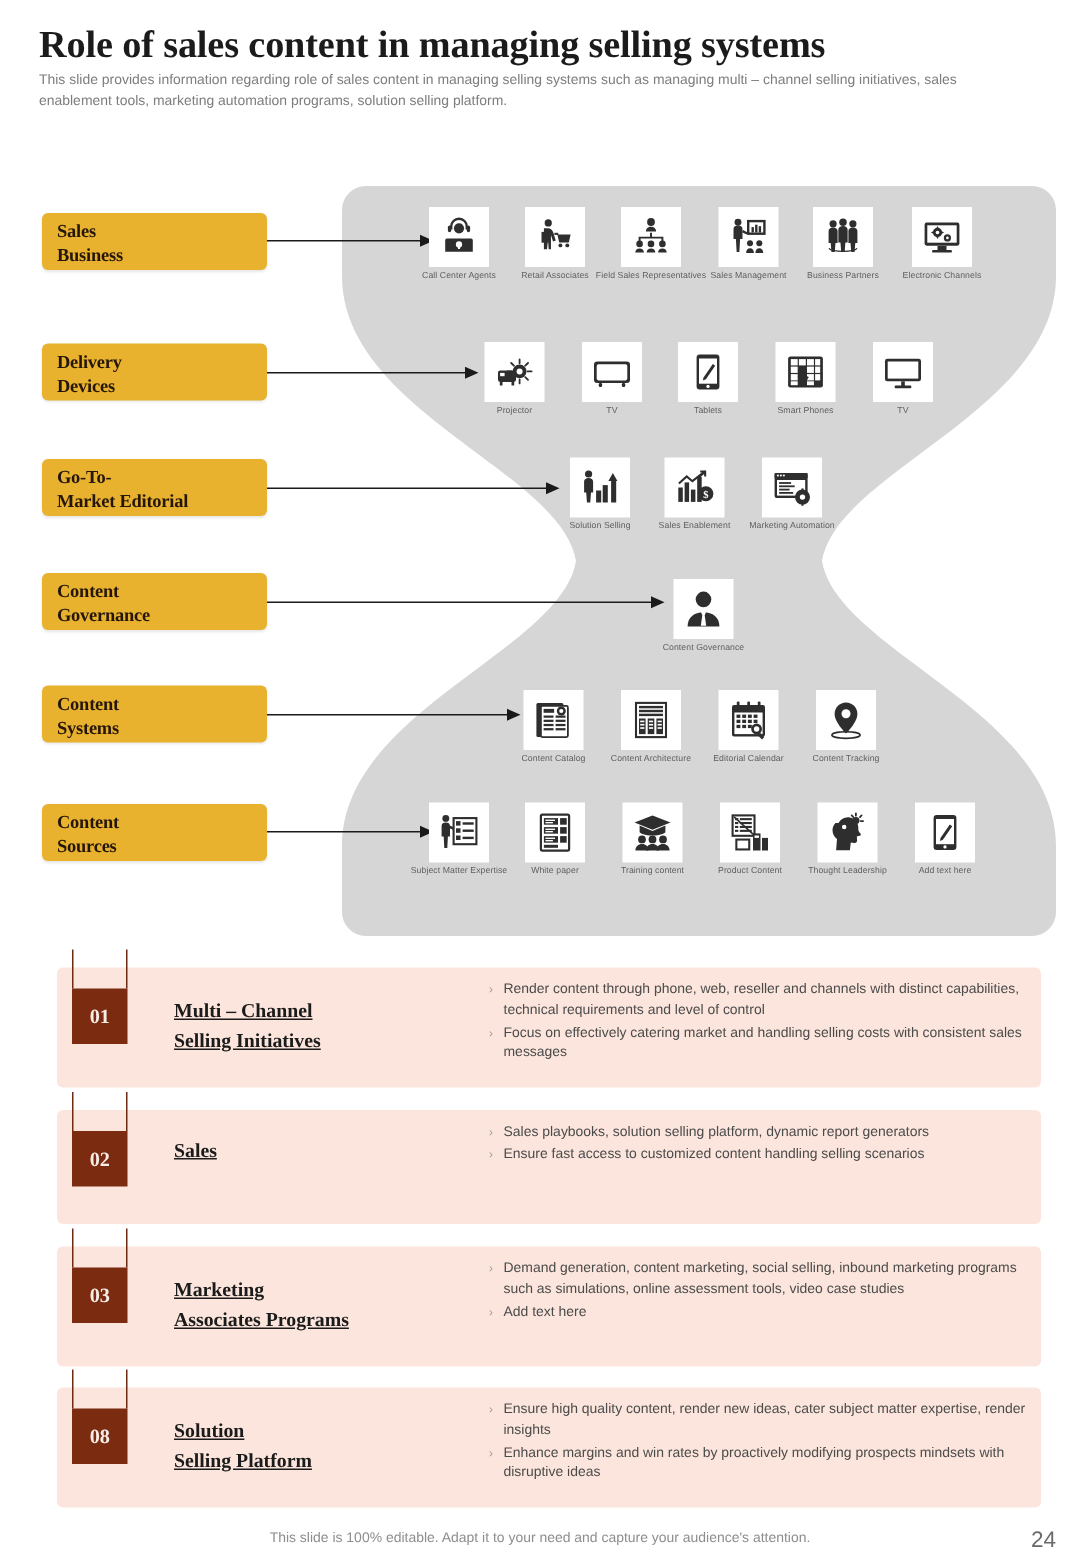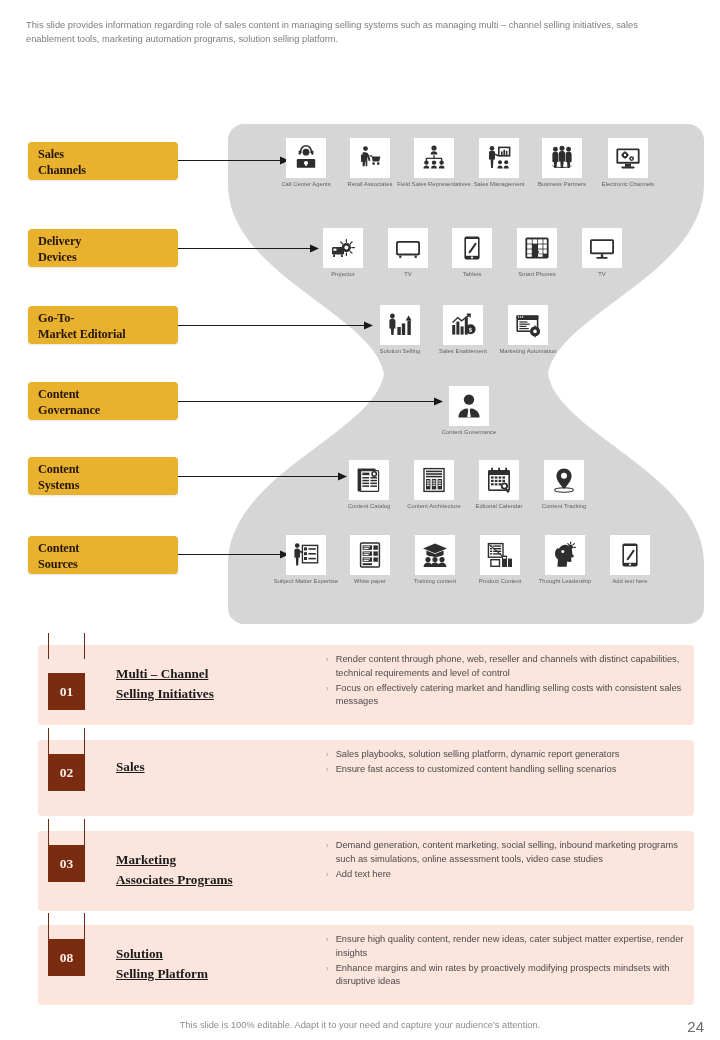--- a/index.html
+++ b/index.html
@@ -157,41 +157,42 @@
     position: absolute;
     right: 16px; top: 1018px;
     font-size: 15px;
     color: #6a6a6a;
   }
 </style>
 </head>
 <body>
 
 <div id="header">
+  <div id="page-title">Role of sales content in managing selling systems</div>
   <div id="page-subtitle">This slide provides information regarding role of sales content in managing selling systems such as managing multi – channel selling initiatives, sales enablement tools, marketing automation programs, solution selling platform.</div>
 </div>
 
 <div id="funnel-wrap">
   <svg id="funnel-shape" viewBox="0 0 476 500" width="476" height="500">
     <path d="M16,0 H460 A16,16 0 0 1 476,16
              L476,60
              C476,150 330,190 320,250
              C330,310 476,350 476,440
              L476,484 A16,16 0 0 1 460,500
              H16 A16,16 0 0 1 0,484
              L0,440
              C0,350 146,310 156,250
              C146,190 0,150 0,60
              L0,16 A16,16 0 0 1 16,0 Z" fill="#d6d6d6"></path>
   </svg>
 </div>
 
 <div class="side-label" style="top:142px">
   <span>Sales</span>
-  <span class="l2">Channels</span>
+  <span class="l2">Business</span>
 </div>
 <div class="side-label" style="top:229px">
   <span>Delivery</span>
   <span class="l2">Devices</span>
 </div>
 <div class="side-label" style="top:306px">
   <span>Go-To-</span>
   <span class="l2">Market Editorial</span>
 </div>
 <div class="side-label" style="top:382px">
@@ -663,21 +664,21 @@
       <rect x="8" y="5" width="12" height="16.8" fill="#fff"></rect>
       <circle cx="14" cy="23.6" r="1.1" fill="#fff"></circle>
       <path d="M11 17.6l6.2-9 1.6 1.2-6.2 9-2 .8z"></path>
     </svg>
   </div>
   <div class="icon-cap wide">Add text here</div>
 </div>
 
 <div class="num-card" style="top:645px; height:80px">
   <div class="badge-stem"></div>
-  <div class="badge" style="top:28px">01</div>
+  <div class="badge" style="top:14px">01</div>
   <div class="card-heading" style="top:19px">
     <div>Multi – Channel</div>
     <div>Selling Initiatives</div>
   </div>
   <div class="card-bullets" style="top:8px">
     <div class="bullet">
         <span class="chev">›</span>
         <span>Render content through phone, web, reseller and channels with distinct capabilities, technical requirements and level of control</span>
       </div>
     <div class="bullet">

